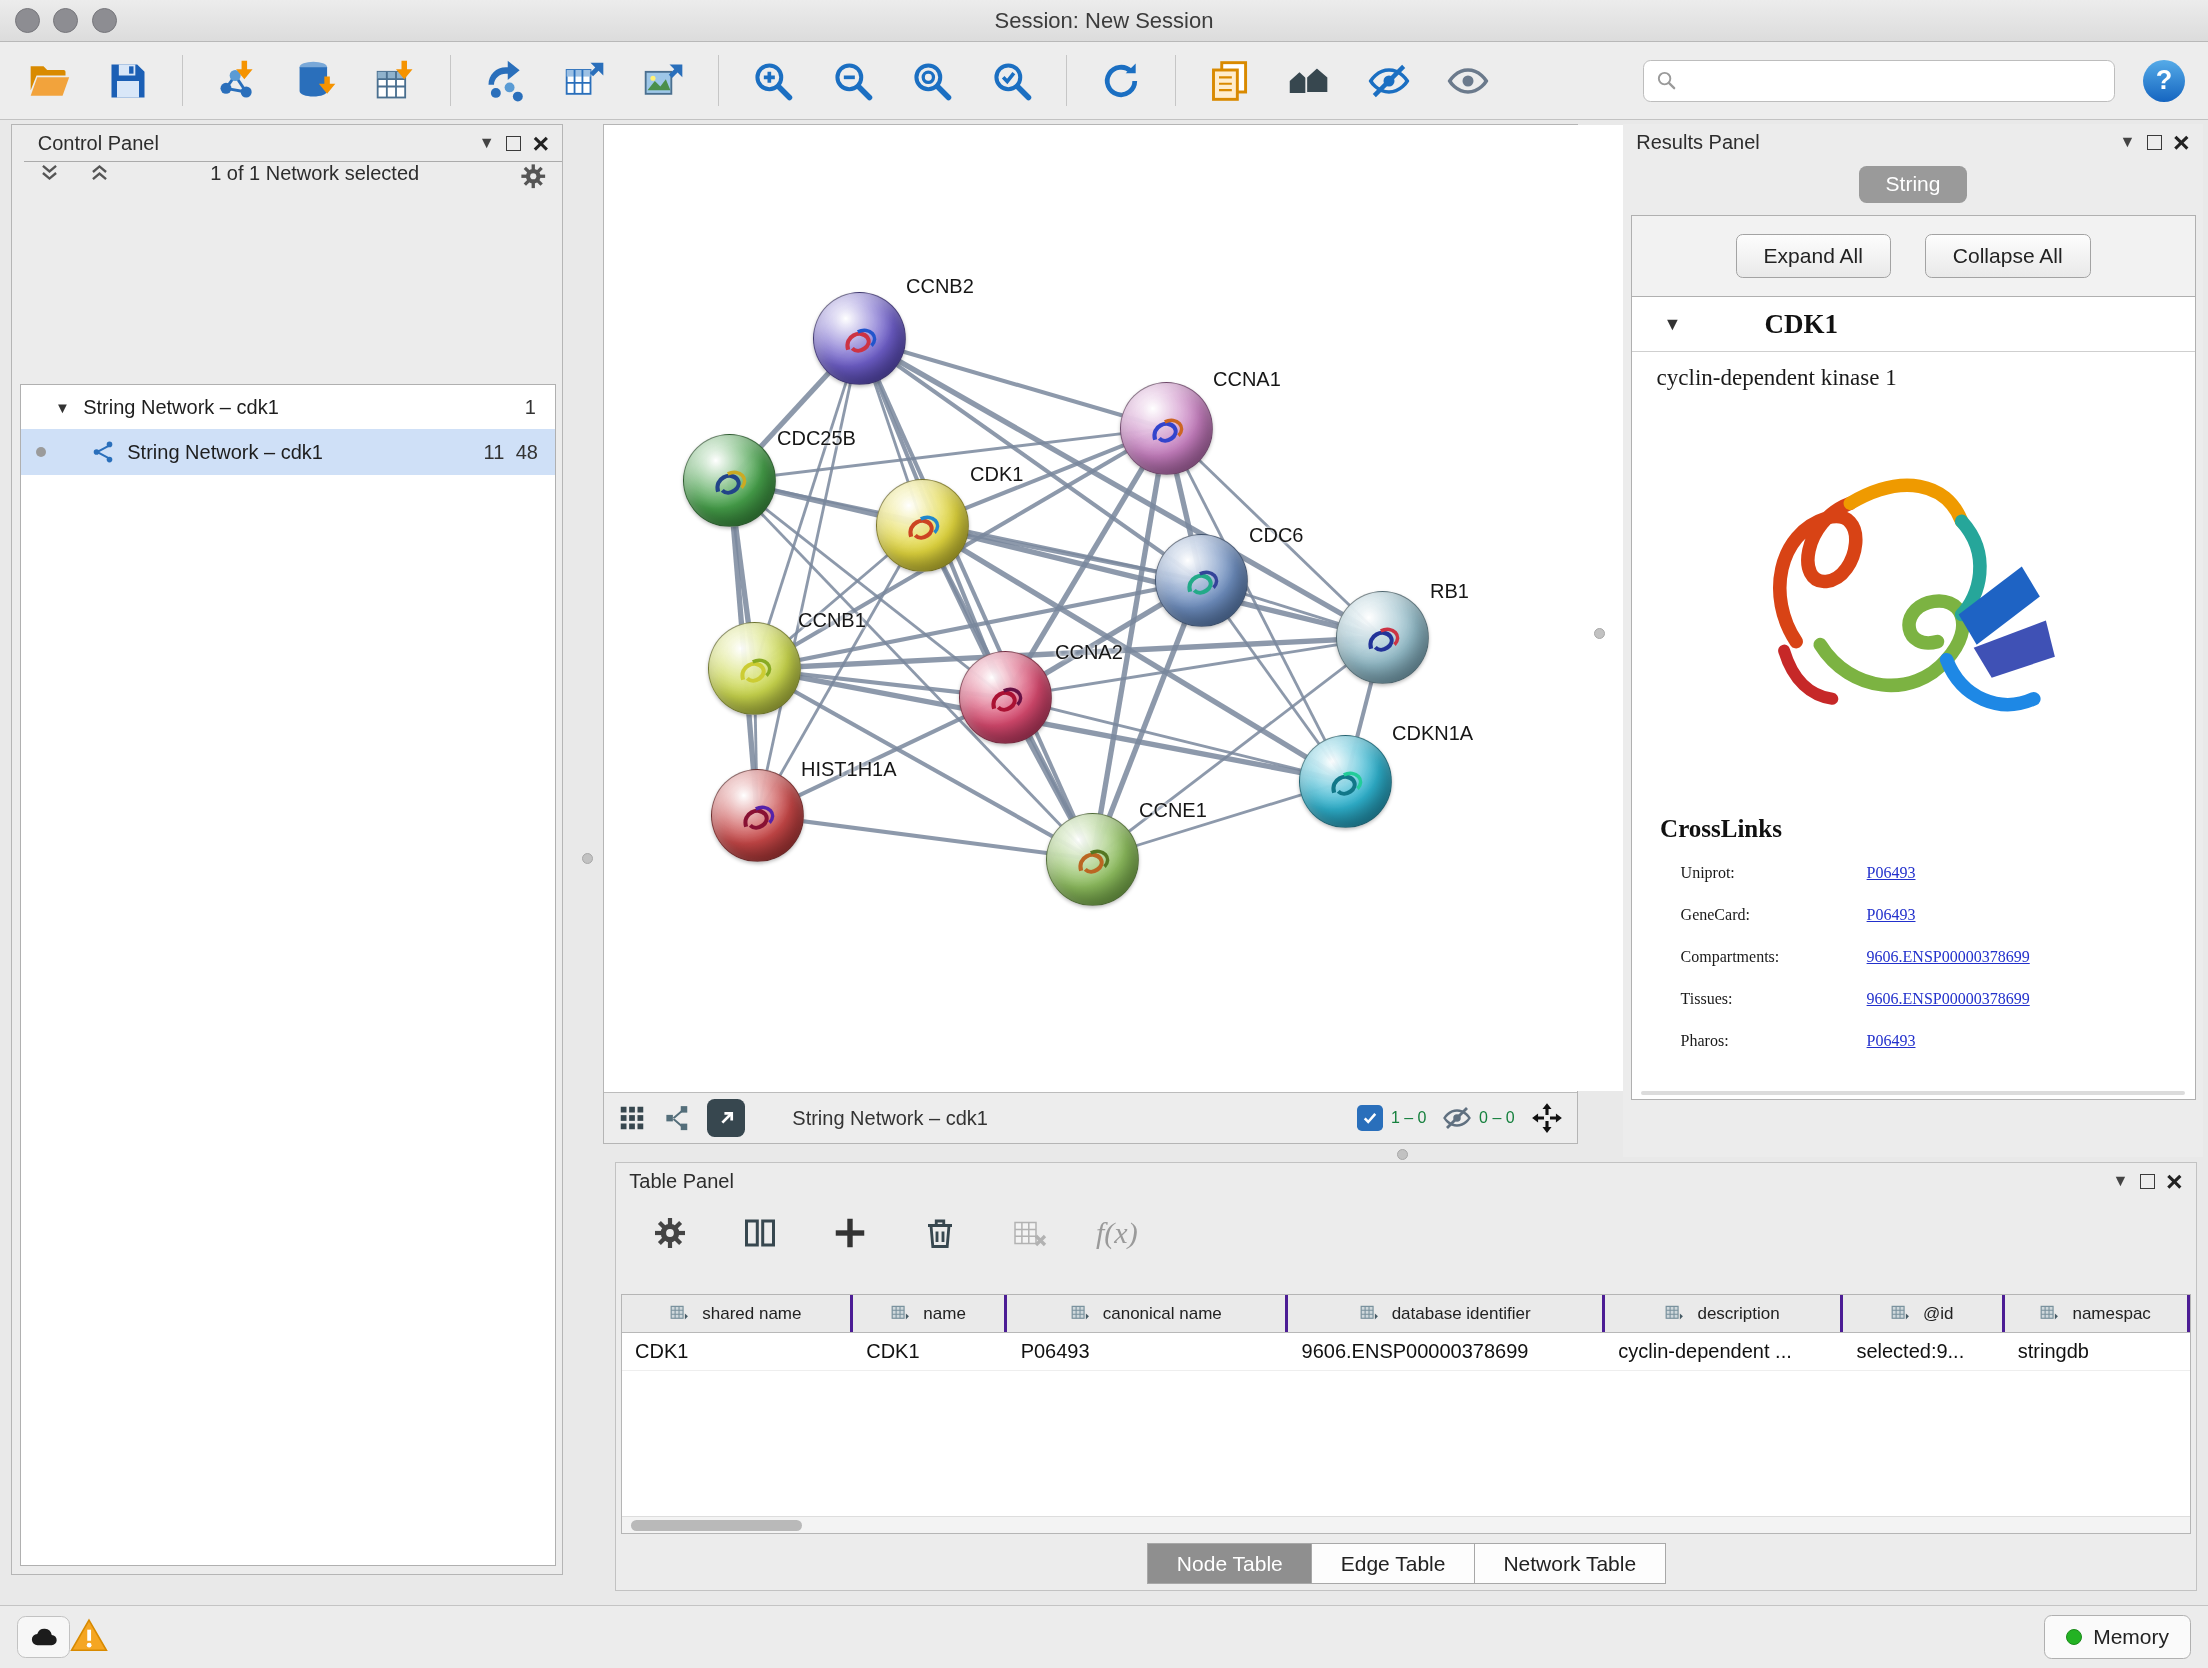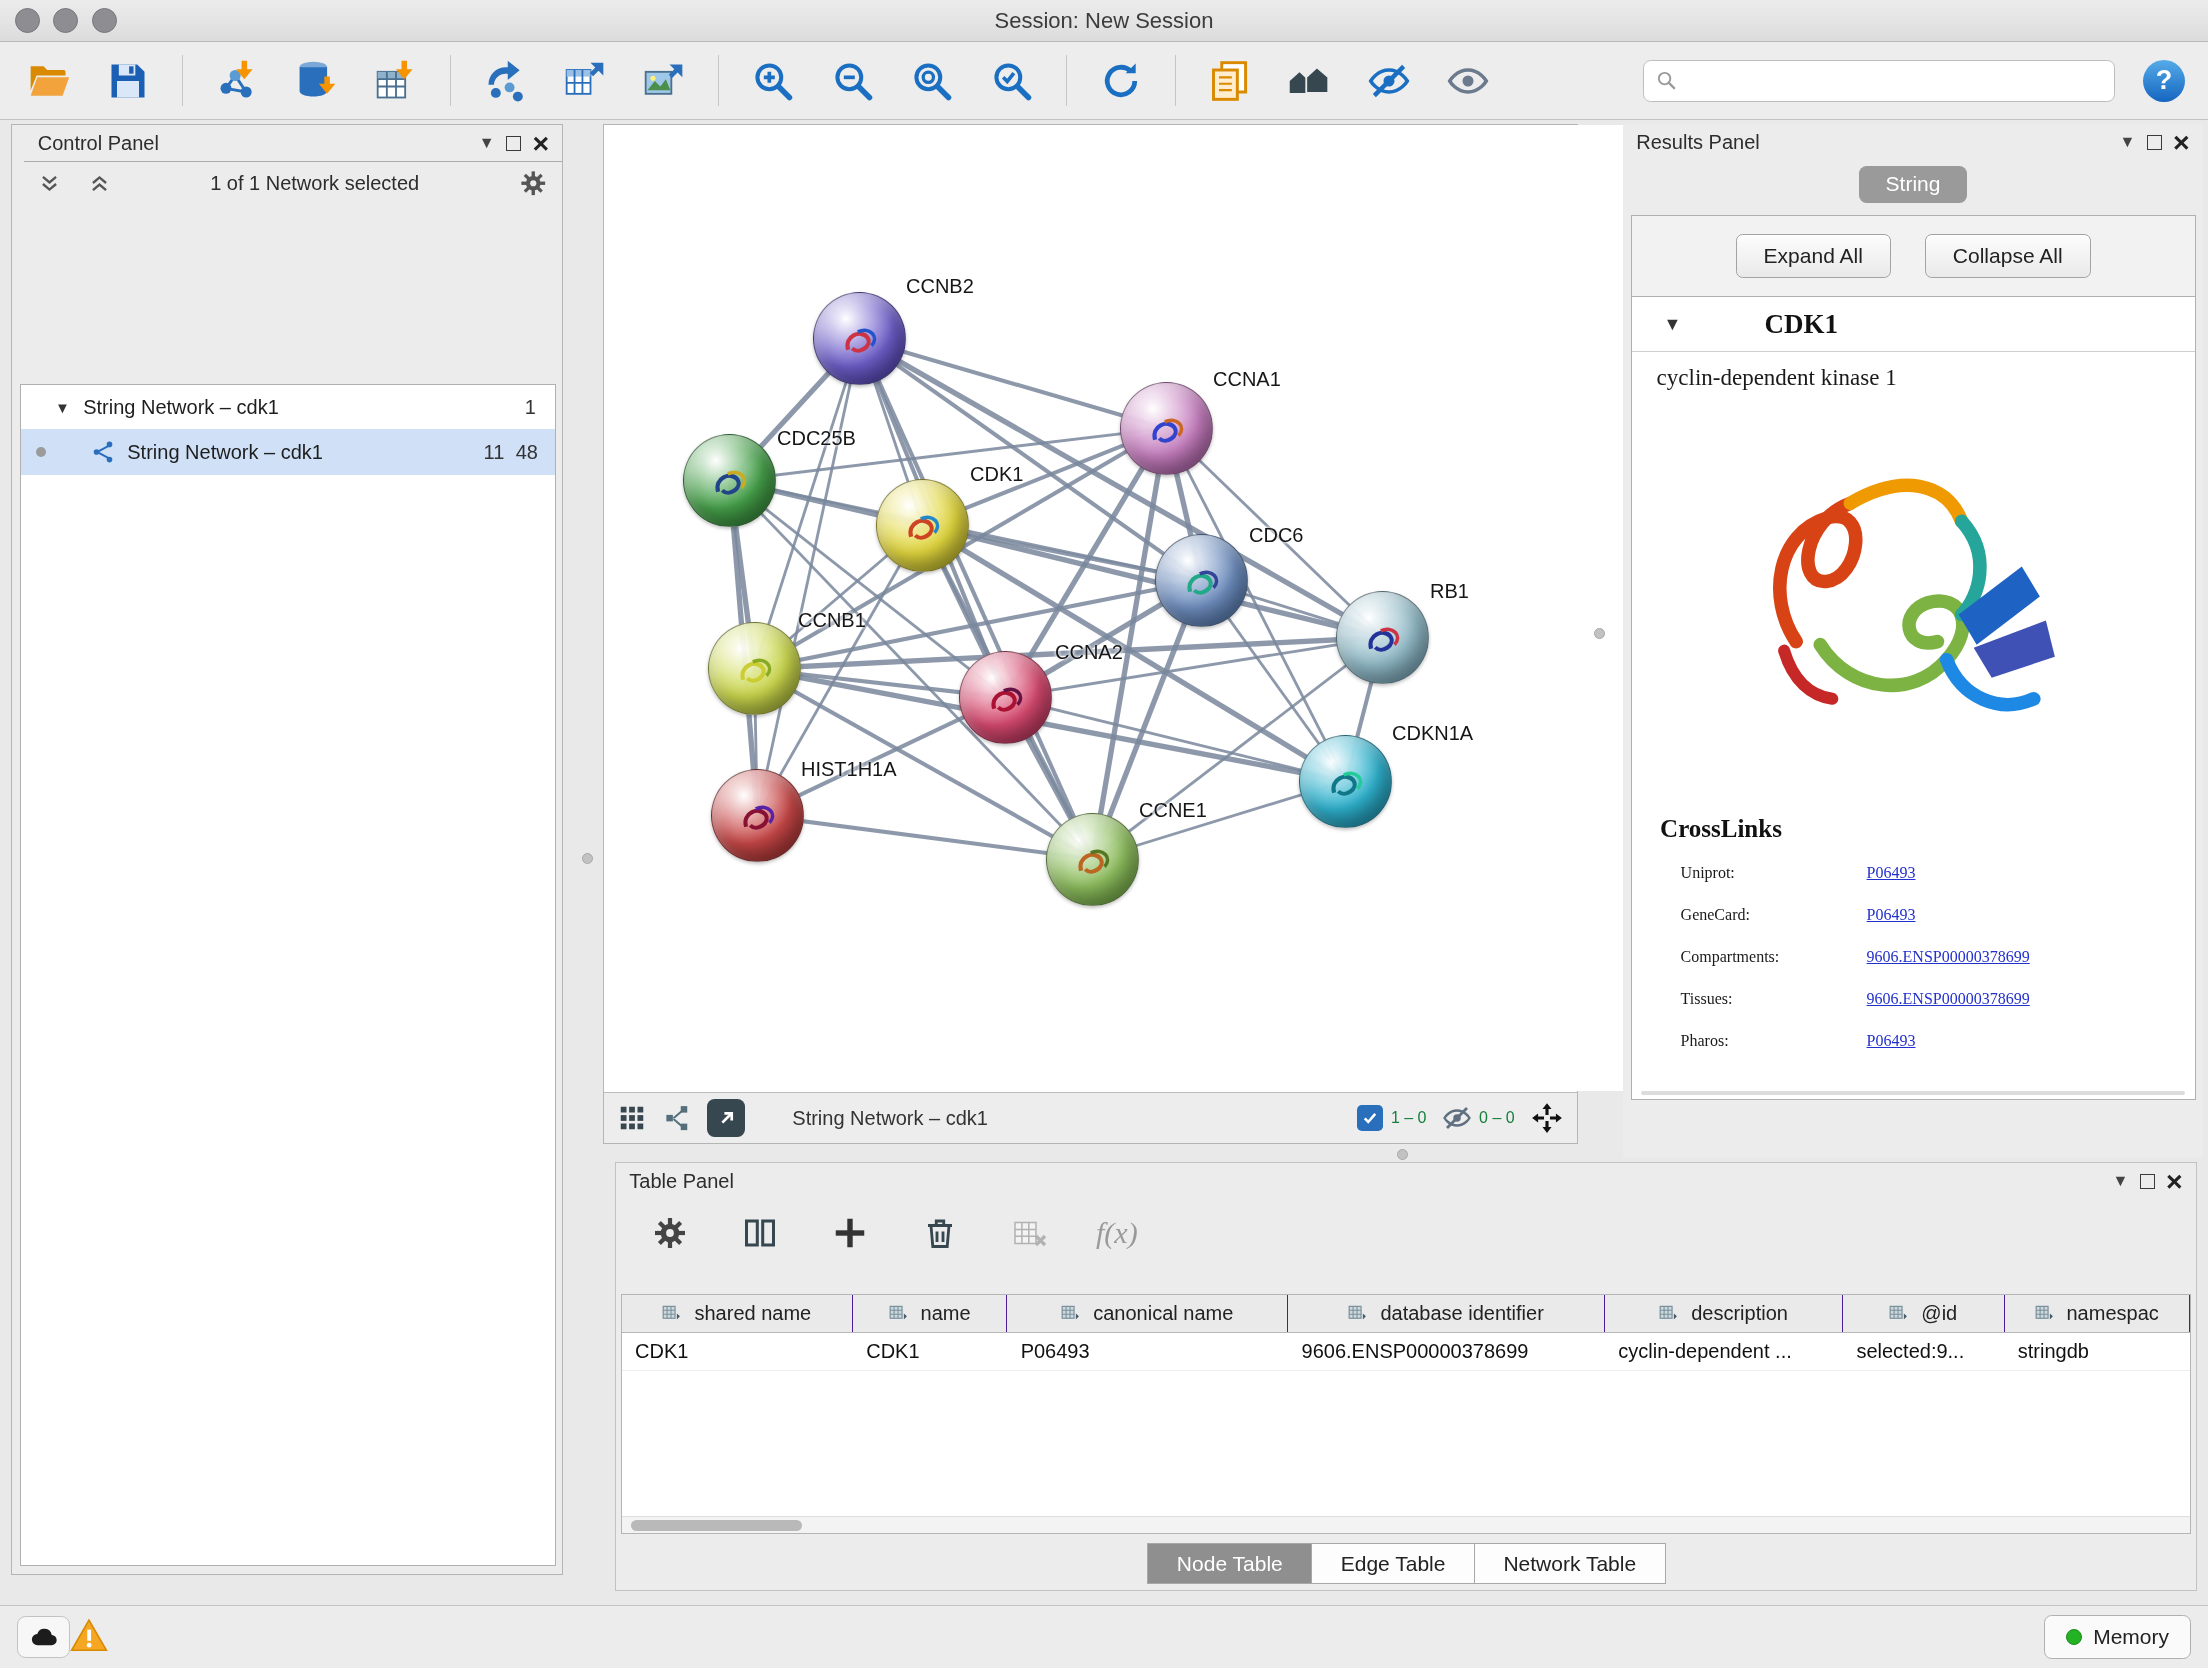--- a/index.html
+++ b/index.html
@@ -36,21 +36,21 @@
   .ph-float { width:15px; height:15px; border:1.9px solid #3a3a3a; display:inline-block; }
   .ph-close { font-size:28.5px; font-weight:bold; color:#222; line-height:15px; }
 
   
   .control-panel { position:absolute; left:11.4px; top:124px; width:552px; height:1451px;
     background:#ececec; border:1px solid #b5b5b5;padding-left:12px; }
   .cp-tabs { display:flex; margin:1.9px 0 0 76px; }
   .cp-tab { padding:7.6px 27px; font-size:21px; border:1px solid #ababab; border-bottom:none;
     background:linear-gradient(#fafafa,#e4e4e4); margin-right:-1px; border-radius:5.7px 5.7px 0 0; }
   .cp-tab.selected { background:#c6c6c6; }
-  .cp-summary { height:44px; display:flex; align-items:center; padding:0 15px; gap:29px; border-top:1px solid #ababab; }
+  .cp-summary { height:44px; display:flex; padding:0 15px; gap:29px; border-top:1px solid #ababab; }
   .cp-summary-text { flex:1; text-align:center; font-size:20px; color:#2d2d2d; }
   .tree-box { position:absolute; left:7.6px; top:259px; width:536px; bottom:7.6px; background:#fff; border:1px solid #b0b0b0; }
   .tree-row { display:flex; align-items:center; font-size:20px; color:#1e1e1e; }
   .tree-root { height:44px; padding:0 19px 0 34px; gap:13.3px; }
   .tree-child { height:46px; padding:0 17px 0 15px; gap:11.4px; background:#cfe0f7; }
   .tree-spacer { flex:1; }
   .tree-dot { width:10.5px; height:10.5px; border-radius:50%; background:#9b9b9b; margin-right:32px; }
   .tree-share svg { width:26px; height:26px; display:block; }
   .tree-count { color:#333; }
   .tree-caret { font-size:15px; color:#333; }
@@ -102,22 +102,22 @@
   
   .table-panel { position:absolute; left:615px; top:1162px; width:1582px; height:429px; background:#ececec; border:1px solid #c2c2c2; }
   .tp-toolbar { display:flex; align-items:center; gap:42px; padding:9.5px 0 9.5px 30px; }
   .tp-tool { width:48px; height:48px; display:flex; align-items:center; justify-content:center; }
   .tp-tool svg { width:36px; height:36px; }
   .tp-tool.plus svg { width:38px; height:38px; }
   .tp-tool.disabled { opacity:.38; }
   .fx-label { font-family:"Liberation Serif", serif; font-style:italic; font-size:30px; color:#9a9a9a; }
   .tbl { position:absolute; left:4.8px; top:131px; width:1570px; height:240px; background:#fff; border:1px solid #b5b5b5; overflow:hidden; }
   .tbl-head { display:flex; height:38px; background:#eaeaea; border-bottom:1px solid #b8b8b8; }
-  .th { display:flex; align-items:center; justify-content:center; gap:13px; font-size:20px; color:#222;
-    border-right:1px solid #4c1d95; overflow:hidden; white-space:nowrap; }
+  .th { display:flex; align-items:center; justify-content:center; gap:13px; font-size:17px; color:#222;
+    border-right:3px solid #4c1d95; overflow:hidden; white-space:nowrap; }
   .th-ic { width:19px; height:19px; flex:0 0 auto; }
   .tbl-row { display:flex; height:38px; border-bottom:1px solid #eee; }
   .td { padding:6.7px 3.8px 0 13.3px; font-size:20px; color:#111; overflow:hidden; white-space:nowrap; }
   .tbl-hscroll { position:absolute; left:0; bottom:0; width:100%; height:17px; background:#f3f3f3; border-top:1px solid #ddd; }
   .tbl-thumb { position:absolute; left:9.5px; top:2.9px; width:171px; height:11.4px; border-radius:5.7px; background:#b9b9b9; }
   .tp-tabs { position:absolute; left:0; bottom:5.7px; width:100%; display:flex; justify-content:center; }
   .tp-tab { padding:7.6px 28.5px; font-size:21px; border:1px solid #a8a8a8; margin-right:-1px; background:#fdfdfd; color:#222; }
   .tp-tab.selected { background:#8f8f8f; color:#fff; }
 
   

